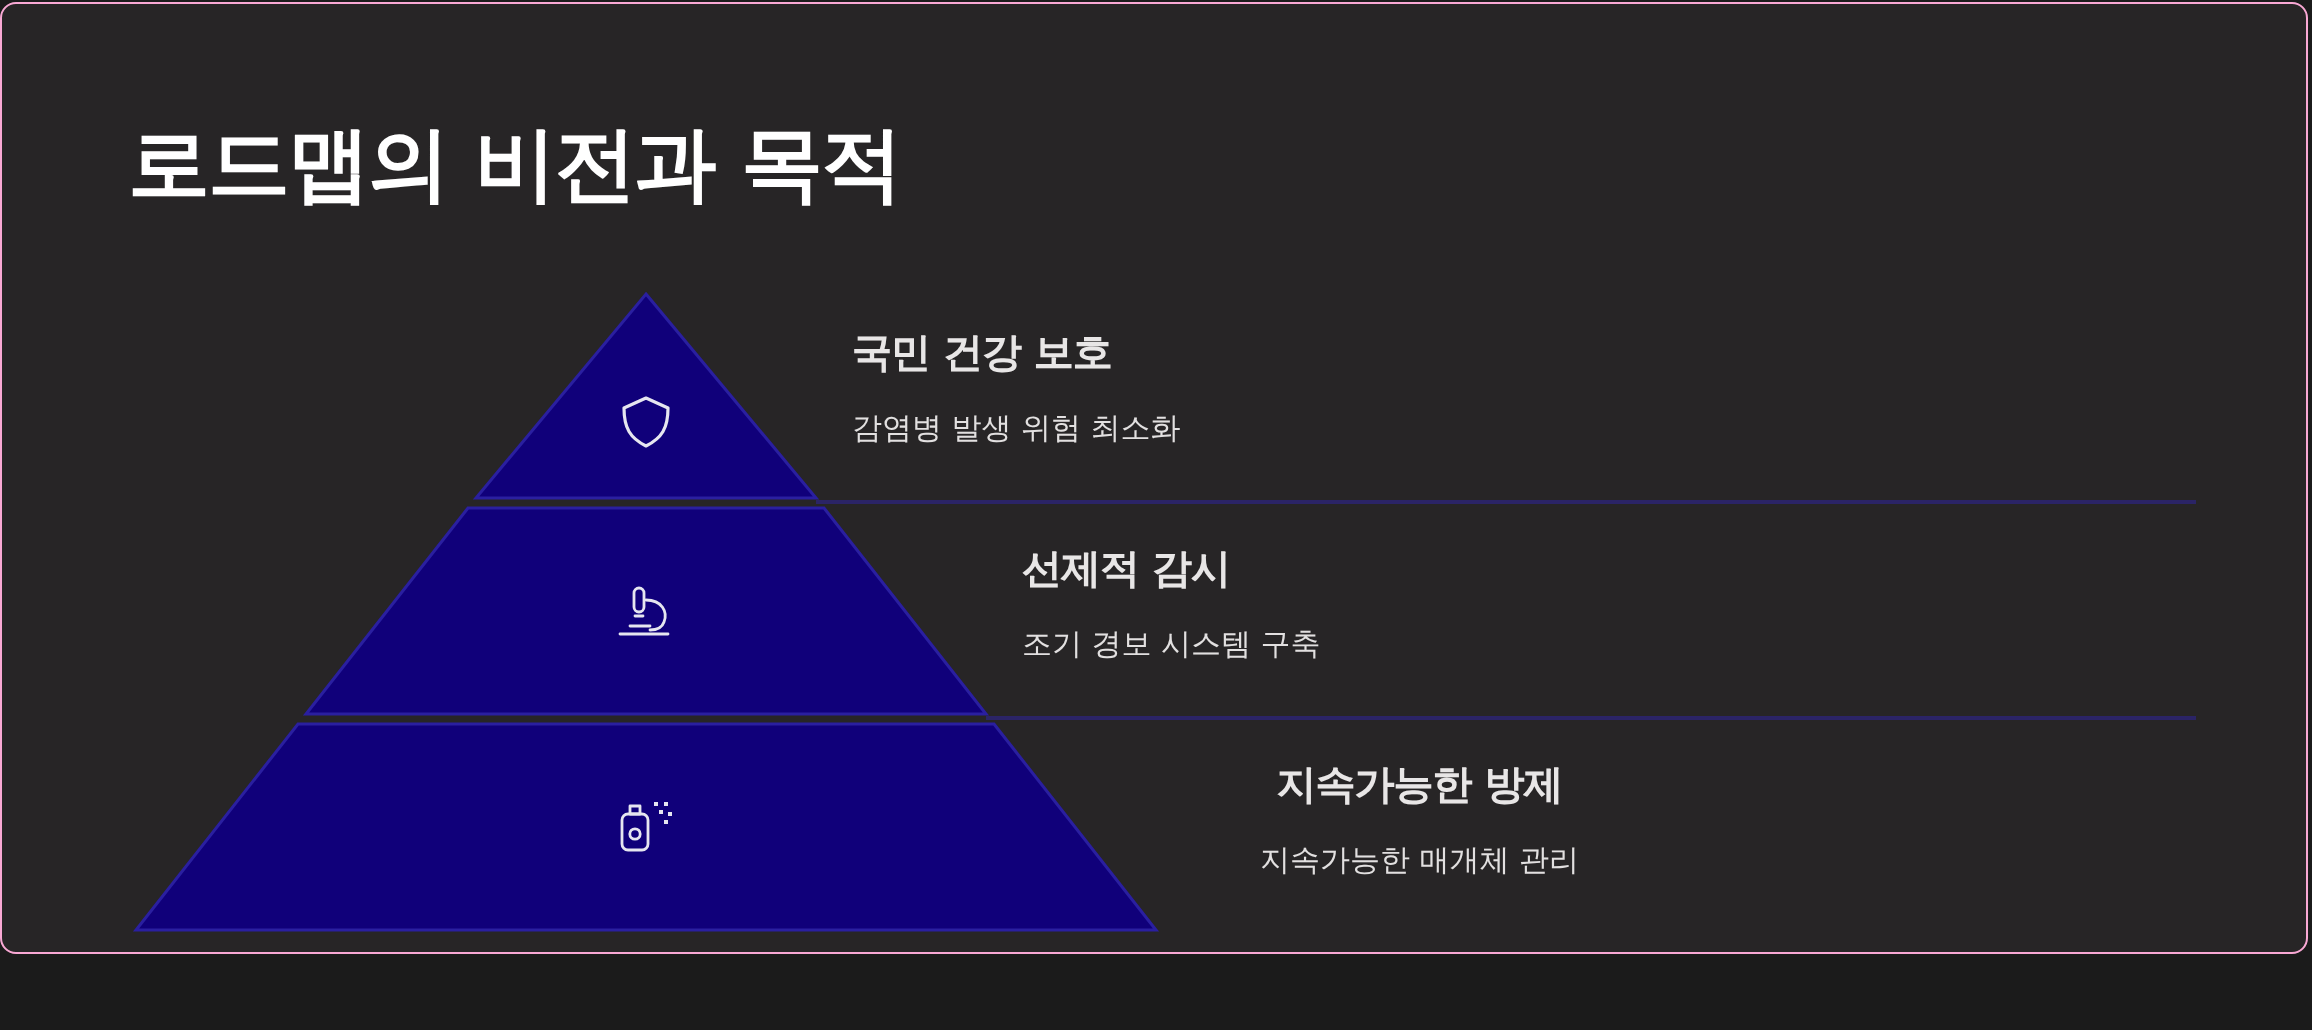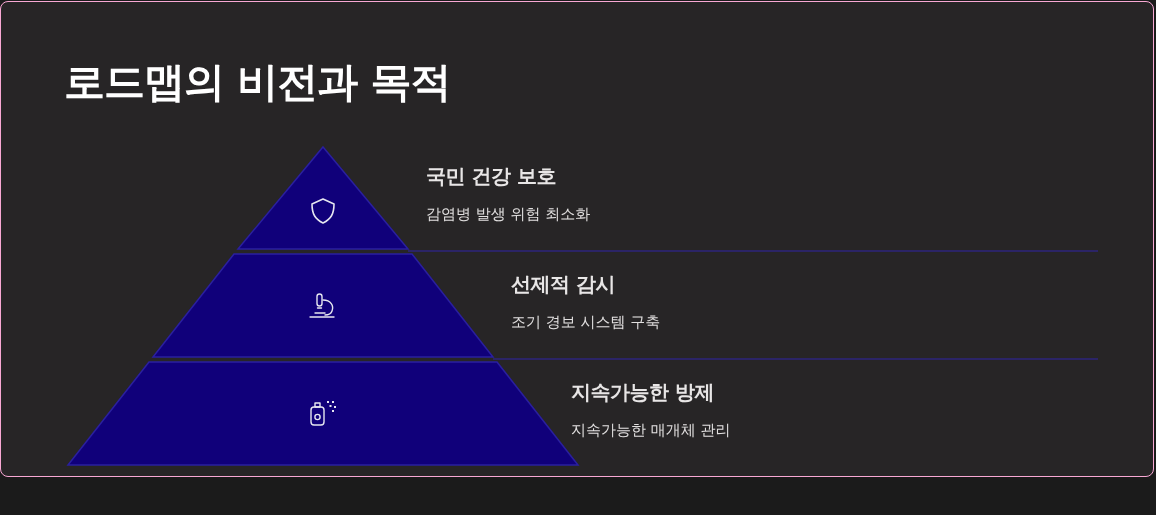--- a/index.html
+++ b/index.html
@@ -65,17 +65,17 @@
   <div class="label" style="left:510px; top:268px;">
     <div class="h">선제적 감시</div>
     <div class="s">조기 경보 시스템 구축</div>
   </div>
 
   <div class="label" style="left:425px; top:160px;">
     <div class="h">국민 건강 보호</div>
     <div class="s">감염병 발생 위험 최소화</div>
   </div>
 
-  <div class="label" style="left:570px; top:376px;">
+  <div class="label" style="left:629px; top:376px;text-align:center;">
     <div class="h">지속가능한 방제</div>
     <div class="s">지속가능한 매개체 관리</div>
   </div>
 </div>
 
 </body></html>

